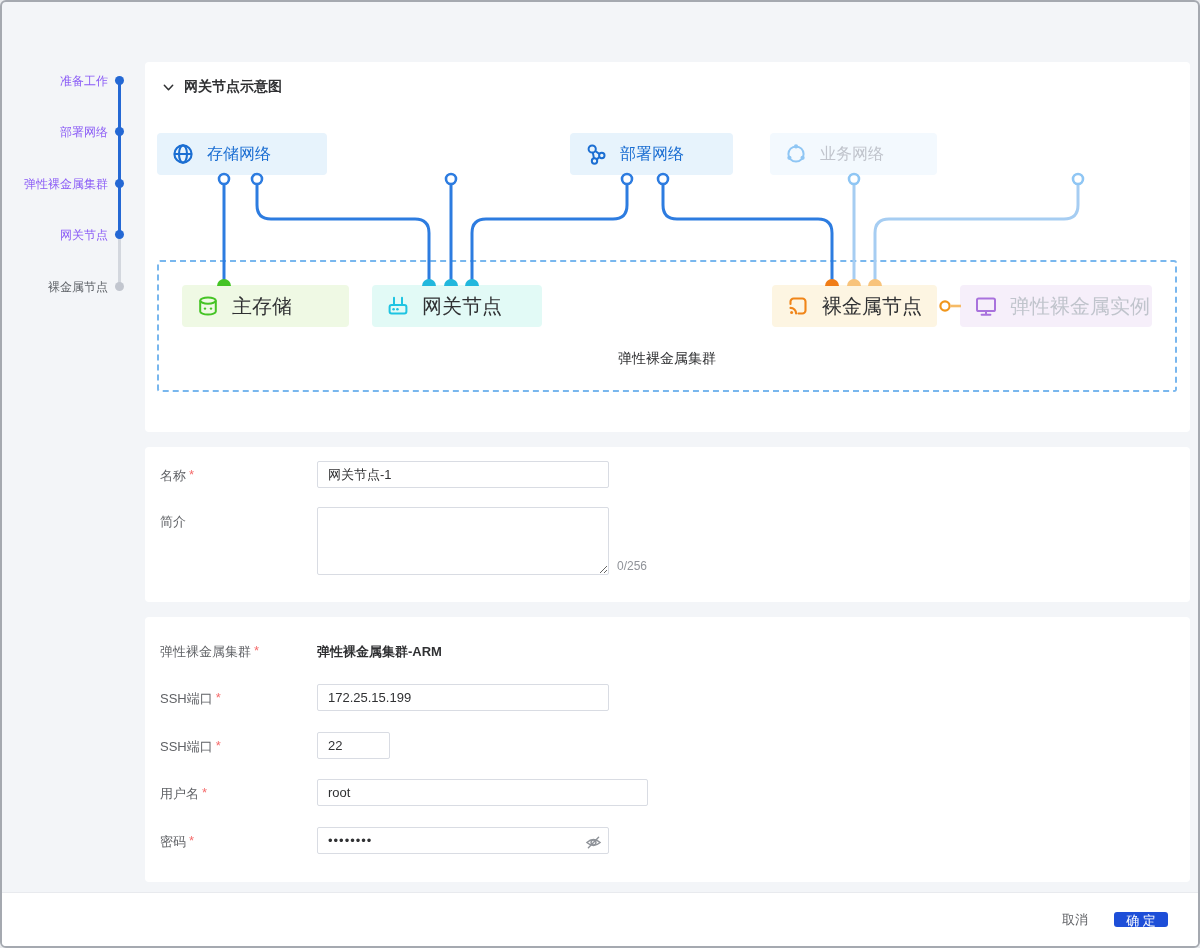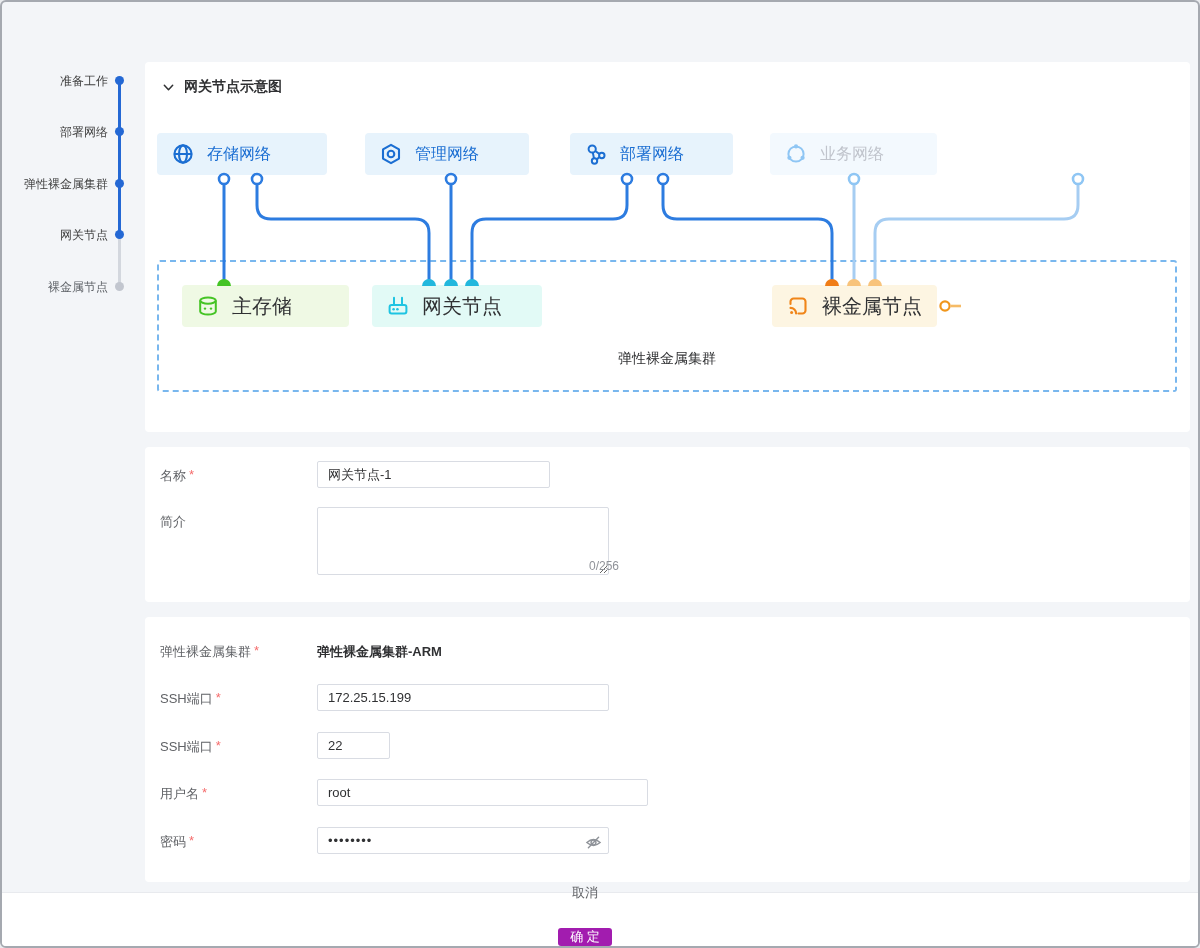--- a/index.html
+++ b/index.html
@@ -15,21 +15,21 @@
   .header-title{ font-size:14px; color:#303133; font-weight:500; }
 
   
   .sidebar{ position:absolute; left:0; top:42px; width:135px; height:850px; }
   .step-line{ position:absolute; left:116px; width:3px; }
   .step-line.blue{ top:36px; height:154px; background:#2468d4; }
   .step-line.gray{ top:190px; height:52px; background:#d3d7de; }
   .step-dot{ position:absolute; left:113px; width:9px; height:9px; border-radius:50%; background:#2468d4; }
   .step-dot.pending{ background:#c2c6cf; }
   .step-label{ position:absolute; right:29px; transform:translateY(-50%); font-size:12px;
-               color:#404040; white-space:nowrap; cursor:pointer; }
+               color:#8b5cf6; white-space:nowrap; cursor:pointer; }
   .step-label.pending{ color:#5f6368; cursor:default; }
 
   
   .card{ position:absolute; left:143px; width:1045px; background:#fff; border-radius:4px; }
   #card-diagram{ top:60px; height:370px; }
   #card-basic{ top:445px; height:155px; }
   #card-conn{ top:615px; height:265px; }
 
   
   .sec-head{ position:absolute; left:17px; top:16px; display:flex; align-items:center; gap:9px; cursor:pointer; }
@@ -60,32 +60,32 @@
 
   
   .f-label{ position:absolute; left:15px; font-size:13px; color:#606266; display:flex; gap:3px; }
   .req{ color:#f56c6c; }
   .f-input{ position:absolute; left:172px; height:27px; border:1px solid #d9dce3; border-radius:2px;
             font-size:13px; color:#303133; padding:0 10px; background:#fff; outline:none;
             font-family:"Liberation Sans","DejaVu Sans",sans-serif; }
   .f-textarea{ position:absolute; left:172px; width:292px; height:68px; border:1px solid #d9dce3;
                border-radius:2px; font-size:13px; color:#303133; padding:6px 10px; resize:both;
                font-family:"Liberation Sans","DejaVu Sans",sans-serif; outline:none; }
-  .counter{ position:absolute; left:444px; top:112px; font-size:12px; color:#909399; }
+  .counter{ position:absolute; left:472px; top:112px; font-size:12px; color:#909399; }
   .static-value{ position:absolute; left:172px; font-size:13px; color:#303133; font-weight:600; }
   .eye-btn{ position:absolute; left:438px; top:216px; cursor:pointer; width:20px; height:18px;
             display:flex; align-items:center; justify-content:center; }
 
   
   .footer{ position:absolute; left:0; right:0; bottom:0; height:54px; background:#fff;
            border-top:1px solid #e8eaee; display:flex; align-items:center;
-           justify-content:flex-end; padding-right:30px; gap:26px;flex-direction:column; }
+           justify-content:flex-end; padding-right:30px; gap:26px; }
   .btn-cancel{ font-size:13px; color:#606266; background:none; border:none; cursor:pointer;
                font-family:inherit; }
-  .btn-confirm{ min-width:54px; height:36px; background:#a21caf; color:#fff; border:none;
+  .btn-confirm{ min-width:54px; height:15px; background:#1d4ed8; color:#fff; border:none;
                 border-radius:3px; font-size:13px; cursor:pointer; padding:0 0;
                 font-family:inherit; }
 </style>
 </head>
 <body>
 
 <div id="app">
 
 
   <div class="sidebar">
@@ -117,29 +117,20 @@
     <div class="netbox" style="left:12px;width:170px">
       <svg width="24" height="24" viewBox="0 0 24 24">
         <g fill="none" stroke="#1b6ed2" stroke-width="2.1">
           <circle cx="12" cy="12" r="8.6"></circle>
             <ellipse cx="12" cy="12" rx="4" ry="8.6"></ellipse>
             <path d="M3.4,12 H20.6"></path>
         </g>
       </svg>
       <span class="nlabel">存储网络</span>
     </div>
-    <div class="netbox" style="left:220px;width:164px">
-      <svg width="24" height="24" viewBox="0 0 24 24">
-        <g fill="none" stroke="#1b6ed2" stroke-width="2.1">
-          <path d="M12,2.8 L20,7.4 V16.6 L12,21.2 L4,16.6 V7.4 Z" stroke-linejoin="round"></path>
-          <circle cx="12" cy="12" r="3.3"></circle>
-        </g>
-      </svg>
-      <span class="nlabel">管理网络</span>
-    </div>
     <div class="netbox" style="left:425px;width:163px">
       <svg width="24" height="24" viewBox="0 0 24 24">
         <g fill="none" stroke="#1b6ed2" stroke-width="2">
           <circle cx="8.2" cy="7" r="3.6"></circle>
             <circle cx="17.8" cy="13.5" r="2.7"></circle>
             <circle cx="10.5" cy="19" r="2.7"></circle>
           <path d="M11.3,9 L15.6,12.1 M8.8,10.5 L10,16.4 M15.2,14.8 L12.9,17.6"></path>
         </g>
       </svg>
       <span class="nlabel">部署网络</span>
@@ -186,20 +177,29 @@
     </div>
     <div class="nodebox orange" style="left:627px;width:165px">
       <svg width="24" height="24" viewBox="0 0 24 24">
         <g fill="none" stroke="#f08519" stroke-width="2.1" stroke-linecap="round">
           <path d="M4.5,10 V7.6 A3.1,3.1 0 0 1 7.6,4.5 H16.4 A3.1,3.1 0 0 1 19.5,7.6 V16.4 A3.1,3.1 0 0 1 16.4,19.5 H12.4"></path>
           <path d="M4.5,13.9 A5.6,5.6 0 0 1 10.1,19.5"></path>
         </g>
         <circle cx="5.6" cy="18.4" r="1.5" fill="#f08519"></circle>
       </svg>
       <span class="nlabel">裸金属节点</span>
+    </div>
+    <div class="nodebox purple" style="left:815px;width:192px">
+      <svg width="24" height="24" viewBox="0 0 24 24">
+        <g fill="none" stroke="#a972dd" stroke-width="2" stroke-linecap="round">
+          <rect x="3" y="4.5" width="18" height="12.6" rx="1.6"></rect>
+          <path d="M12,17.1 V20.2 M7.6,20.8 H16.4"></path>
+        </g>
+      </svg>
+      <span class="nlabel">弹性裸金属实例</span>
     </div>
 
     <svg class="diagram-svg" width="1045" height="370" viewBox="0 0 1045 370">
       <g fill="none" stroke="#2d7ce0" stroke-width="3">
         <path d="M79,122 V223"></path>
         <path d="M112,122 V143 Q112,157 126,157 H270 Q284,157 284,171 V223"></path>
         <path d="M306,122 V223"></path>
         <path d="M482,122 V143 Q482,157 468,157 H341 Q327,157 327,171 V223"></path>
         <path d="M518,122 V143 Q518,157 532,157 H673 Q687,157 687,171 V223"></path>
       </g>
@@ -231,21 +231,21 @@
       <path d="M806,244 H816" stroke="#f6bb66" stroke-width="2.6"></path>
       <circle cx="800" cy="244" r="4.6" fill="#ffffff" stroke="#f0961c" stroke-width="2.2"></circle>
     </svg>
   </div>
 
   <div class="card" id="card-basic">
     <div class="f-label" style="top:20px">
       <span>名称</span>
         <span class="req">*</span>
     </div>
-    <input class="f-input" style="top: 14px; width: 233px;" value="网关节点-1">
+    <input class="f-input" style="top: 14px; width: 292px;" value="网关节点-1">
     <div class="f-label" style="top:66px">
       <span>简介</span>
     </div>
     <textarea class="f-textarea" style="top: 60px;"></textarea>
     <div class="counter">0/256</div>
   </div>
 
   <div class="card" id="card-conn">
     <div class="f-label" style="top:26px">
       <span>弹性裸金属集群</span>

